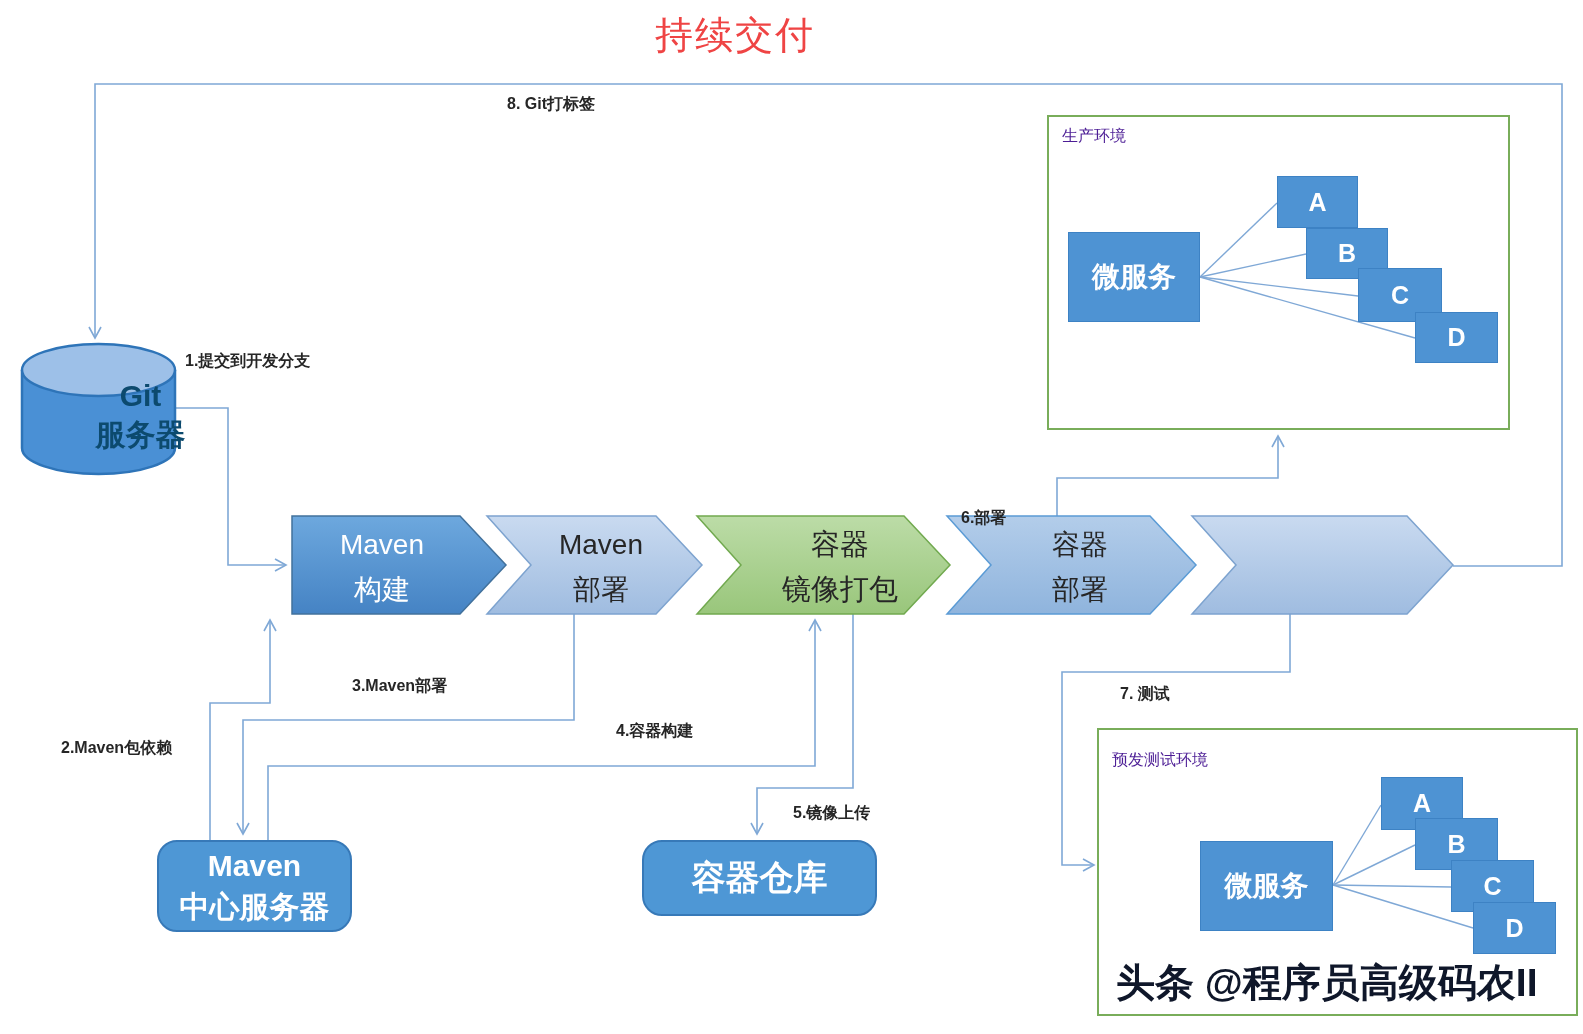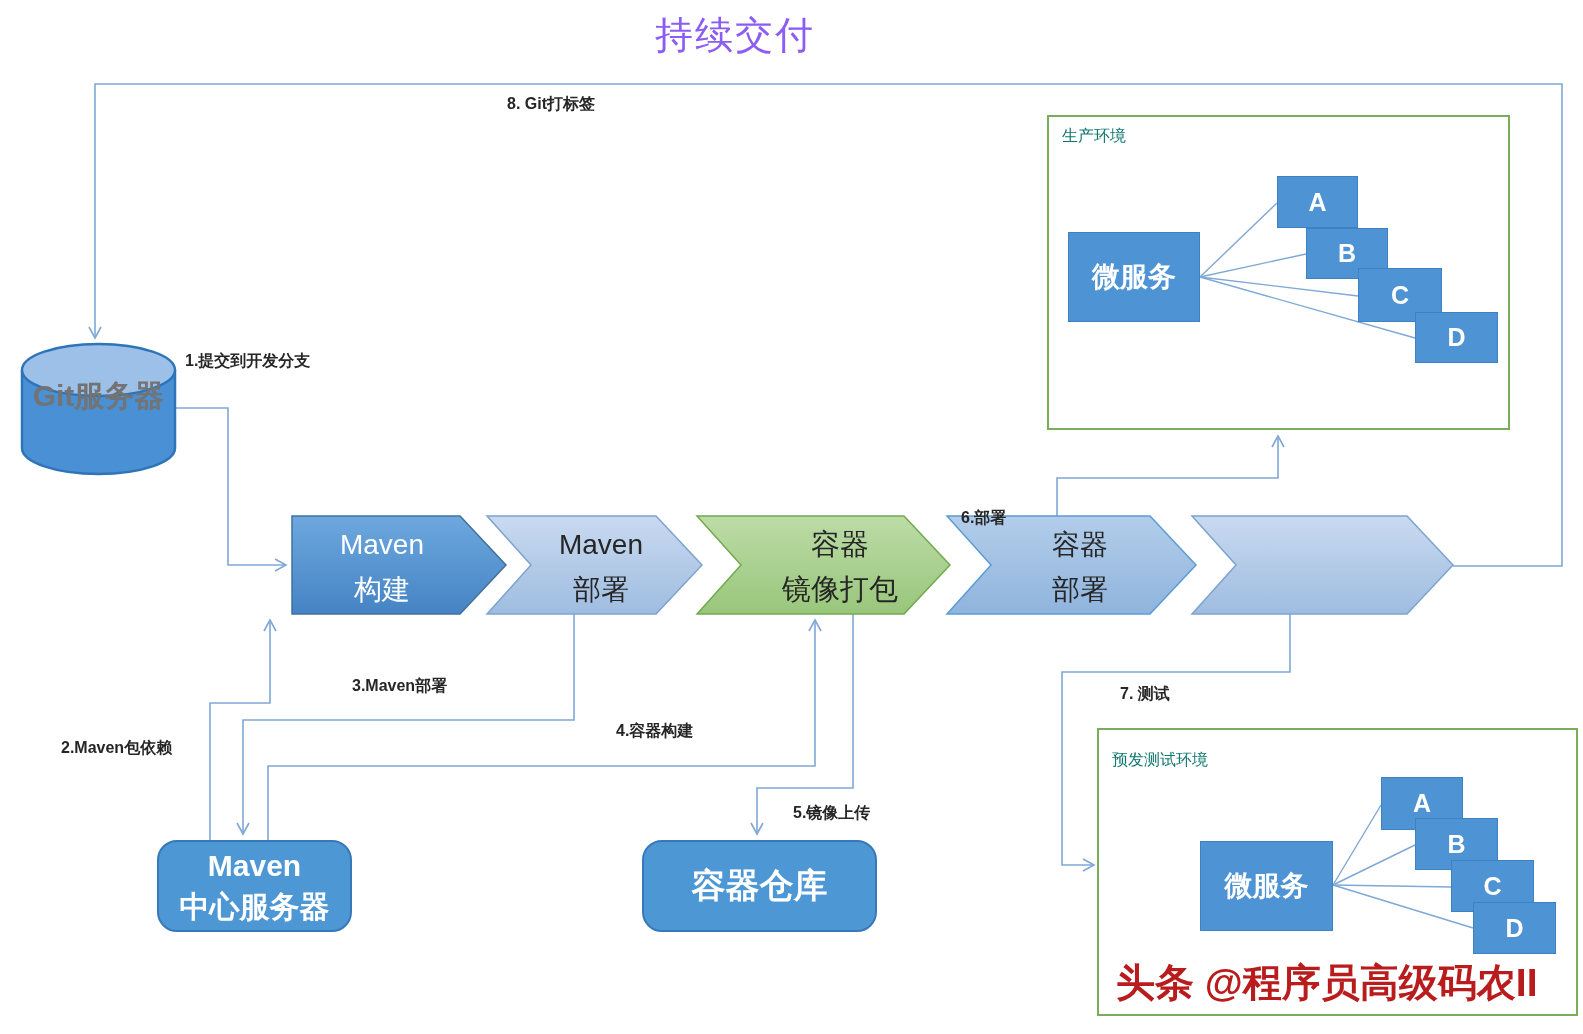--- a/index.html
+++ b/index.html
@@ -1,33 +1,33 @@
 <!DOCTYPE html>
 <html><head>
 <meta charset="utf-8">
 <style>
   html,body{margin:0;padding:0;background:#ffffff;}
   body{font-family:"Liberation Sans","DejaVu Sans",sans-serif;}
   .canvas{position:relative;width:1583px;height:1034px;background:#ffffff;overflow:hidden;}
   .layer{position:absolute;left:0;top:0;z-index:1;}
   .ov{position:absolute;z-index:2;}
-  .title{font-size:38px;color:#8b5cf6;letter-spacing:2px;white-space:nowrap;}
+  .title{font-size:38px;color:#ef4444;letter-spacing:2px;white-space:nowrap;}
   .lbl{font-size:16px;color:#262626;white-space:nowrap;font-weight:bold;}
   .env{border:2px solid #79ad5a;background:transparent;box-sizing:border-box;}
-  .envtitle{font-size:16px;color:#0f766e;white-space:nowrap;}
+  .envtitle{font-size:16px;color:#4c1d95;white-space:nowrap;}
   .node{display:flex;flex-direction:column;align-items:center;justify-content:center;
         color:#ffffff;font-weight:600;text-align:center;box-sizing:border-box;}
   .rnode{background:#4e97d5;border:2px solid #3779b8;border-radius:20px;}
   .bnode{background:#4e93d3;border:1px solid #3d82c4;}
   .chevlbl{display:flex;flex-direction:column;align-items:center;justify-content:center;
            text-align:center;font-size:28px;line-height:45px;color:#262626;height:96px;}
   .chevlbl.white{color:#ffffff;}
-  .gitlbl{display:flex;flex-direction:row;align-items:center;justify-content:center;
-          color:#737373;font-weight:600;text-align:center;line-height:39px;font-size:30px;}
-  .watermark{font-size:39px;font-weight:700;color:#b91c1c;white-space:nowrap;}
+  .gitlbl{display:flex;flex-direction:column;align-items:center;justify-content:center;
+          color:#0c4a6e;font-weight:600;text-align:center;line-height:39px;font-size:30px;padding-left:42px;}
+  .watermark{font-size:39px;font-weight:700;color:#0f172a;white-space:nowrap;}
 </style>
 </head>
 <body>
 
 <div class="canvas">
 
   <svg class="layer" width="1583" height="1034" viewBox="0 0 1583 1034">
     <defs>
       <marker id="arw" markerUnits="userSpaceOnUse" markerWidth="18" markerHeight="16" refX="13" refY="7" orient="auto">
         <path d="M2,1 L13,7 L2,13" fill="none" stroke="#7fa8d6" stroke-width="1.6"></path>
@@ -114,21 +114,21 @@
   <div class="ov chevlbl" style="left:988px;top:519px;width:184px;">
     <span>容器</span>
     <span>部署</span>
   </div>
 
   <div class="ov node rnode" style="left:157px;top:840px;width:195px;height:92px;font-size:30px;line-height:41px;">
     <span>Maven</span>
     <span>中心服务器</span>
   </div>
 
-  <div class="ov node rnode" style="left:642px;top:840px;width:235px;height:92px;font-size:34px;">
+  <div class="ov node rnode" style="left:642px;top:840px;width:235px;height:76px;font-size:34px;">
     <span>容器仓库</span>
   </div>
 
   <div class="ov env" style="left:1047px;top:115px;width:463px;height:315px;"></div>
   <div class="ov envtitle" style="left:1062px;top:126px;">生产环境</div>
   <div class="ov node bnode" style="left:1068px;top:232px;width:132px;height:90px;font-size:28px;">
     <span>微服务</span>
   </div>
   <div class="ov node bnode" style="left:1277px;top:176px;width:81px;height:52px;font-size:25px;">
     <span>A</span>

